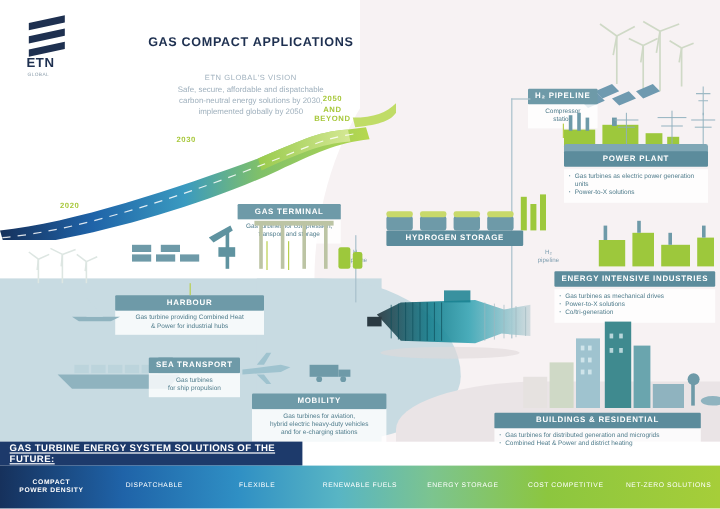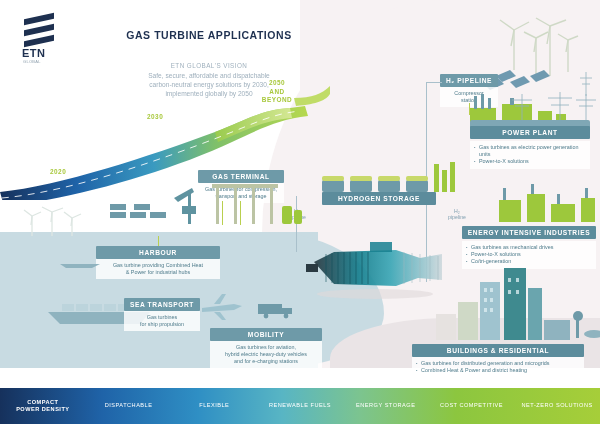--- a/index.html
+++ b/index.html
@@ -198,21 +198,21 @@
 
   <div class="logo">
     <div class="bar b1"></div>
     <div class="bar b2"></div>
     <div class="bar b3"></div>
     <div class="logo-text">ETN</div>
     <div class="logo-sub">GLOBAL</div>
   </div>
 
   <div class="title">
-    <span>GAS TURBINE APPLICATIONS</span><br>
+    <span>GAS COMPACT APPLICATIONS</span><br>
   </div>
   <div class="vision-head">ETN GLOBAL'S VISION</div>
   <div class="vision-body">
     <span>Safe, secure, affordable and dispatchable</span><br>
     <span>carbon-neutral energy solutions by 2030,</span><br>
     <span>implemented globally by 2050</span>
   </div>
 
   <svg class="blk" style="left:480px;top:8px;" width="120" height="90">
     <g stroke="#cfd9c6" stroke-width="1.4" fill="none">
@@ -501,20 +501,23 @@
     </g>
   </svg>
   <div class="cap-head dark" style="left:412px;top:344px;width:172px;">BUILDINGS &amp; RESIDENTIAL</div>
   <div class="cap-body left" style="left:412px;top:357px;width:172px;">
     <ul>
       <li>Gas turbines for distributed generation and microgrids</li>
       <li>Combined Heat &amp; Power and district heating</li>
     </ul>
   </div>
 
+  <div class="banner-head">
+    <span>GAS TURBINE ENERGY SYSTEM SOLUTIONS OF THE FUTURE:</span>
+  </div>
   <div class="banner-bar">
     <div class="banner-item first">
       <span>COMPACT</span><br>
       <span>POWER DENSITY</span>
     </div>
     <div class="banner-item">DISPATCHABLE</div>
     <div class="banner-item">FLEXIBLE</div>
     <div class="banner-item">RENEWABLE FUELS</div>
     <div class="banner-item">ENERGY STORAGE</div>
     <div class="banner-item">COST COMPETITIVE</div>

